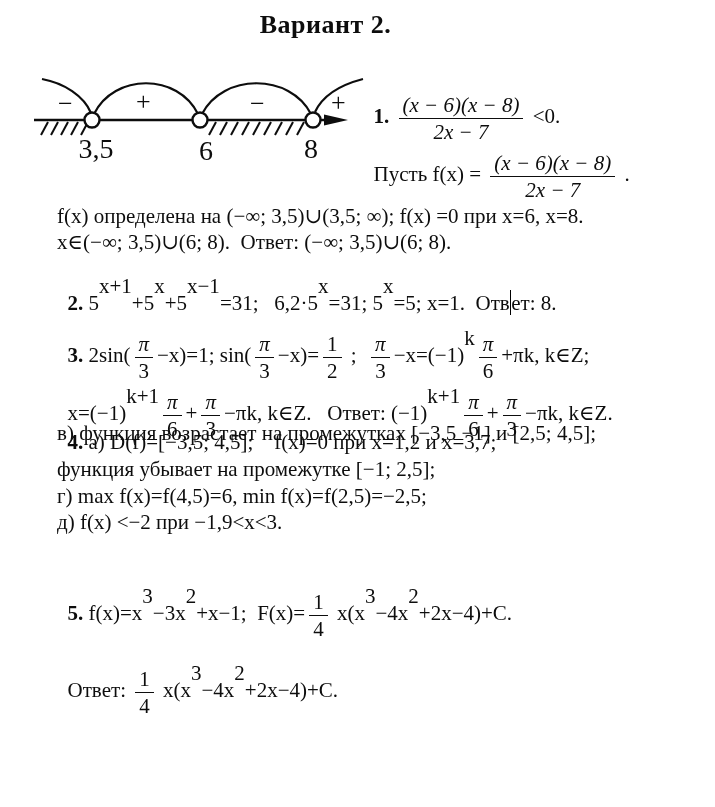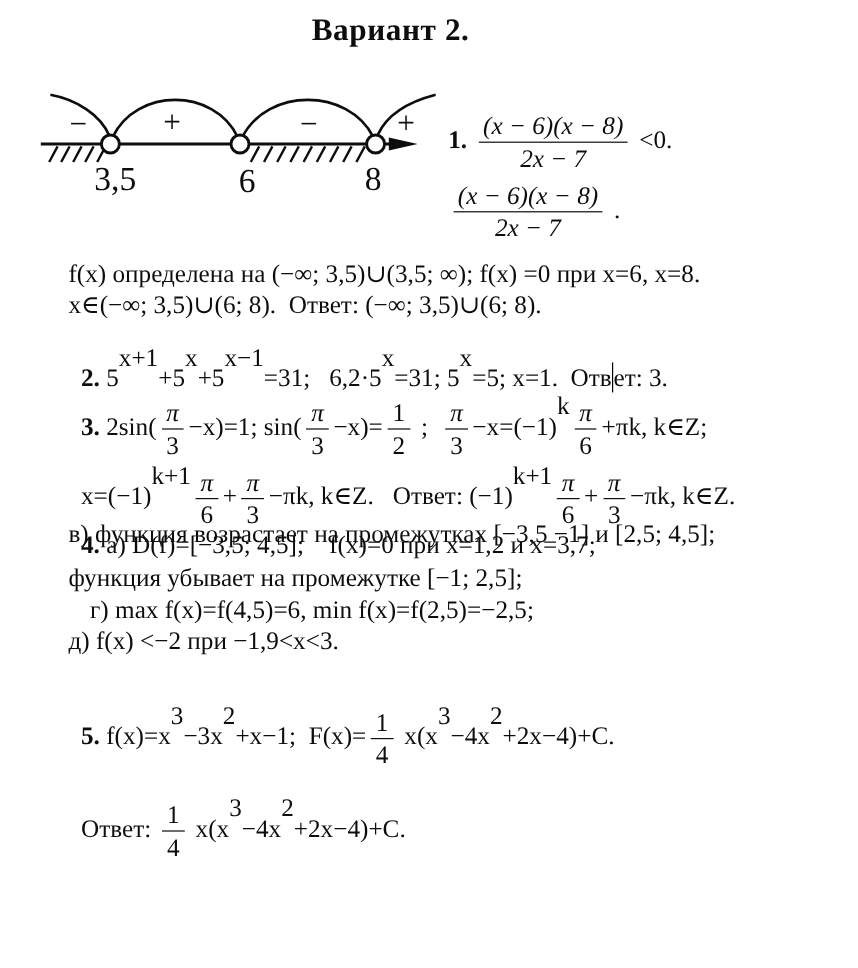--- a/index.html
+++ b/index.html
@@ -15,21 +15,20 @@
   .title {
     top:10px; left:0; width:651px;
     text-align:center;
     font-size:26px; font-weight:bold;
     letter-spacing:0.5px;
   }
   .tline {
     font-size:21px;
     white-space:pre;
     line-height:26.5px;
-    margin-top:12px;
   }
   .fline {
     font-size:21px;
     white-space:pre;
   }
   b.no { font-weight:bold; }
   sup.e {
     font-size:21px;
     position:relative;
     top:-9px;
@@ -107,44 +106,44 @@
   <text x="68" y="88" font-size="28" text-anchor="middle">3,5</text>
   <text x="178" y="90" font-size="28" text-anchor="middle">6</text>
   <text x="283" y="88" font-size="28" text-anchor="middle">8</text>
 </svg>
 
 <div class="abs fline" style="left:363px; top:52px;">
   <b class="no">1.</b><span> </span><span class="frac it"><span class="fn">(x − 6)(x − 8)</span><span class="fd">2x − 7</span></span><span> &lt;0.</span>
 </div>
 
 <div class="abs fline" style="left:363px; top:110px;">
-  <span class="frac it"><span class="fn">(x − 6)(x − 8)</span><span class="fd">2x − 7</span></span><span> .</span>
+  <span>Пусть f(x) = </span><span class="frac it"><span class="fn">(x − 6)(x − 8)</span><span class="fd">2x − 7</span></span><span> .</span>
 </div>
 
 <div class="abs tline" style="left:57px; top:203px;">f(x) определена на (−∞; 3,5)∪(3,5; ∞); f(x) =0 при x=6, x=8.</div>
 <div class="abs tline" style="left:57px; top:229px;">x∈(−∞; 3,5)∪(6; 8).  Ответ: (−∞; 3,5)∪(6; 8).</div>
 
 <div class="abs tline" style="left:57px; top:255px;">
-  <b class="no">2.</b><span> 5</span><sup class="e">x+1</sup><span>+5</span><sup class="e">x</sup><span>+5</span><sup class="e">x−1</sup><span>=31;   6,2·5</span><sup class="e">x</sup><span>=31; 5</span><sup class="e">x</sup><span>=5; x=1.  Отв</span><span class="caret"></span><span>ет: 3.</span>
+  <b class="no">2.</b><span> 5</span><sup class="e">x+1</sup><span>+5</span><sup class="e">x</sup><span>+5</span><sup class="e">x−1</sup><span>=31;   6,2·5</span><sup class="e">x</sup><span>=31; 5</span><sup class="e">x</sup><span>=5; x=1.  Отв</span><span class="caret"></span><span>ет: 8.</span>
 </div>
 
 <div class="abs fline" style="left:57px; top:291px;">
   <b class="no">3.</b><span> 2sin(</span><span class="frac"><span class="fn pi">π</span><span class="fd">3</span></span><span>−x)=1; sin(</span><span class="frac"><span class="fn pi">π</span><span class="fd">3</span></span><span>−x)=</span><span class="frac"><span class="fn">1</span><span class="fd">2</span></span><span> ;  </span><span class="frac"><span class="fn pi">π</span><span class="fd">3</span></span><span>−x=(−1)</span><sup class="e">k</sup><span class="frac"><span class="fn pi">π</span><span class="fd">6</span></span><span>+πk, k∈Z;</span>
 </div>
 
 <div class="abs fline" style="left:57px; top:349px;">
   <span>x=(−1)</span><sup class="e">k+1</sup><span class="frac"><span class="fn pi">π</span><span class="fd">6</span></span><span>+</span><span class="frac"><span class="fn pi">π</span><span class="fd">3</span></span><span>−πk, k∈Z.</span><span>   Ответ: (−1)</span><sup class="e">k+1</sup><span class="frac"><span class="fn pi">π</span><span class="fd">6</span></span><span>+</span><span class="frac"><span class="fn pi">π</span><span class="fd">3</span></span><span>−πk, k∈Z.</span>
 </div>
 
 <div class="abs tline" style="left:57px; top:402px;">
   <b class="no">4.</b><span> а) D(f)=[−3,5; 4,5];    f(x)=0 при x=1,2 и x=3,7;</span>
 </div>
 <div class="abs tline" style="left:57px; top:420px;">в) функция возрастает на промежутках [−3,5 −1] и [2,5; 4,5];</div>
 <div class="abs tline" style="left:57px; top:456px;">функция убывает на промежутке [−1; 2,5];</div>
-<div class="abs tline" style="left:75px; top:483px;font-family:Liberation Serif, serif;">г) max f(x)=f(4,5)=6, min f(x)=f(2,5)=−2,5;</div>
+<div class="abs tline" style="left:57px; top:483px;font-family:Liberation Serif, serif;">г) max f(x)=f(4,5)=6, min f(x)=f(2,5)=−2,5;</div>
 <div class="abs tline" style="left:57px; top:509px;">д) f(x) &lt;−2 при −1,9&lt;x&lt;3.</div>
 
 <div class="abs fline" style="left:57px; top:549px;">
   <b class="no">5.</b><span> f(x)=x</span><sup class="e">3</sup><span>−3x</span><sup class="e">2</sup><span>+x−1;  F(x)=</span><span class="frac"><span class="fn">1</span><span class="fd">4</span></span><span> x(x</span><sup class="e">3</sup><span>−4x</span><sup class="e">2</sup><span>+2x−4)+C.</span>
 </div>
 
 <div class="abs fline" style="left:57px; top:626px;">
   <span>Ответ: </span><span class="frac"><span class="fn">1</span><span class="fd">4</span></span><span> x(x</span><sup class="e">3</sup><span>−4x</span><sup class="e">2</sup><span>+2x−4)+C.</span>
 </div>
 

